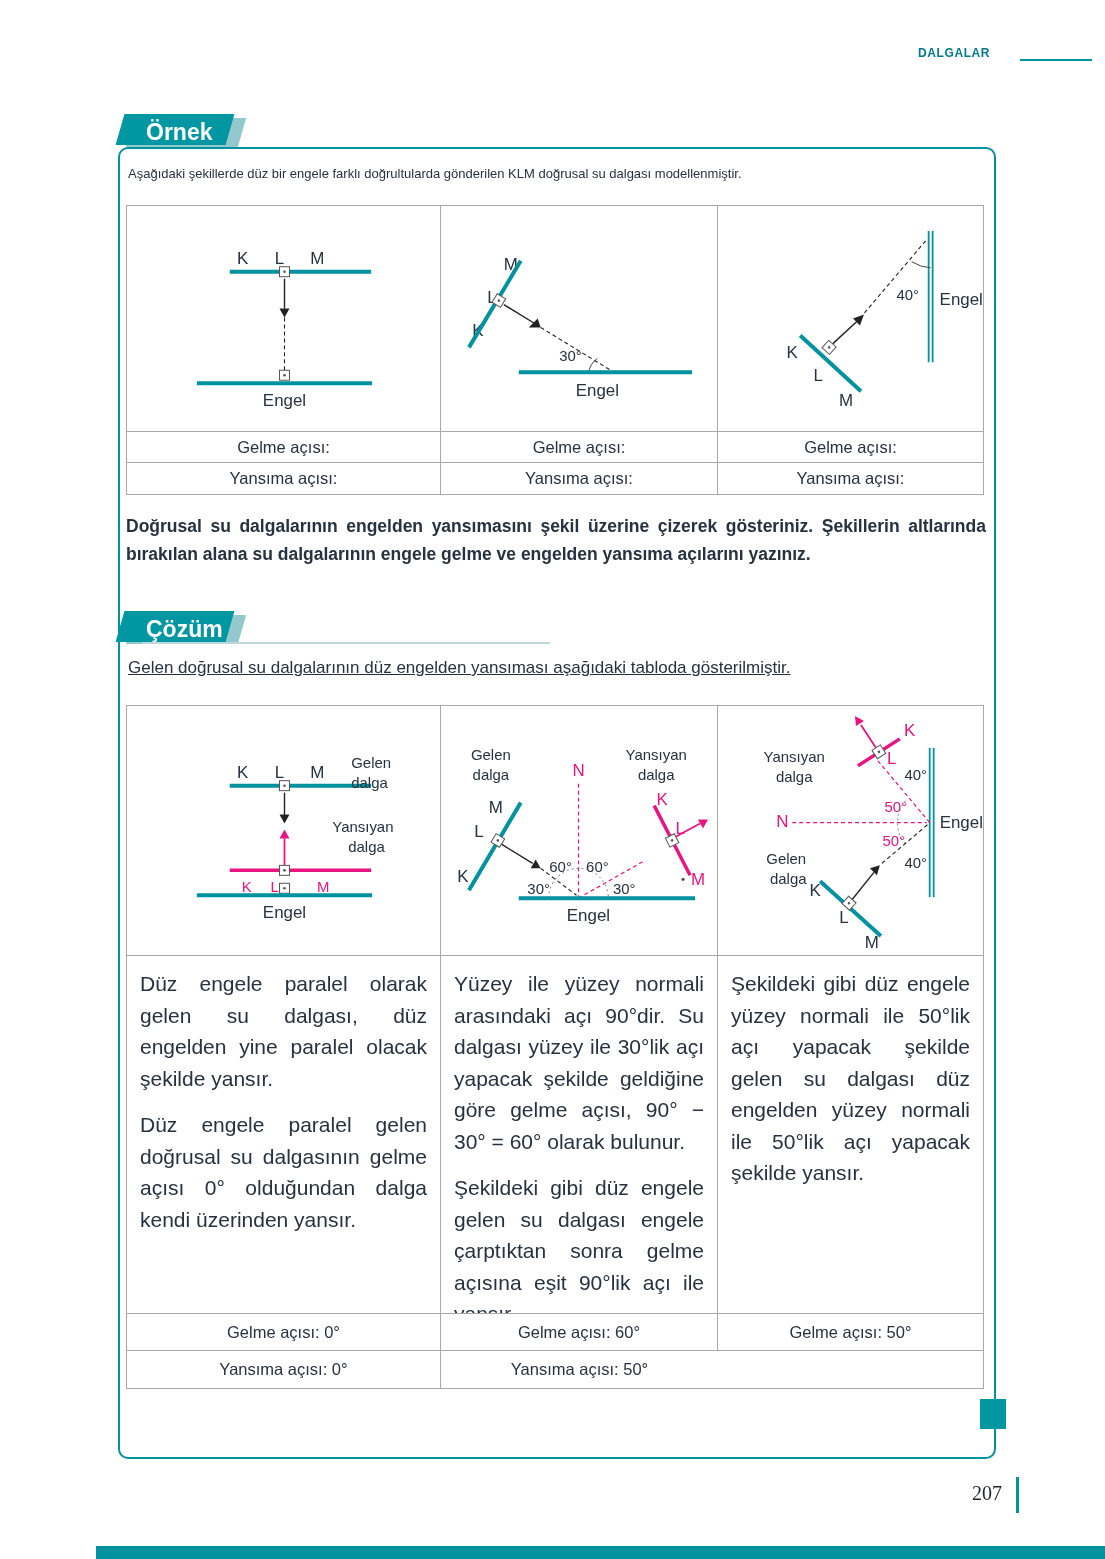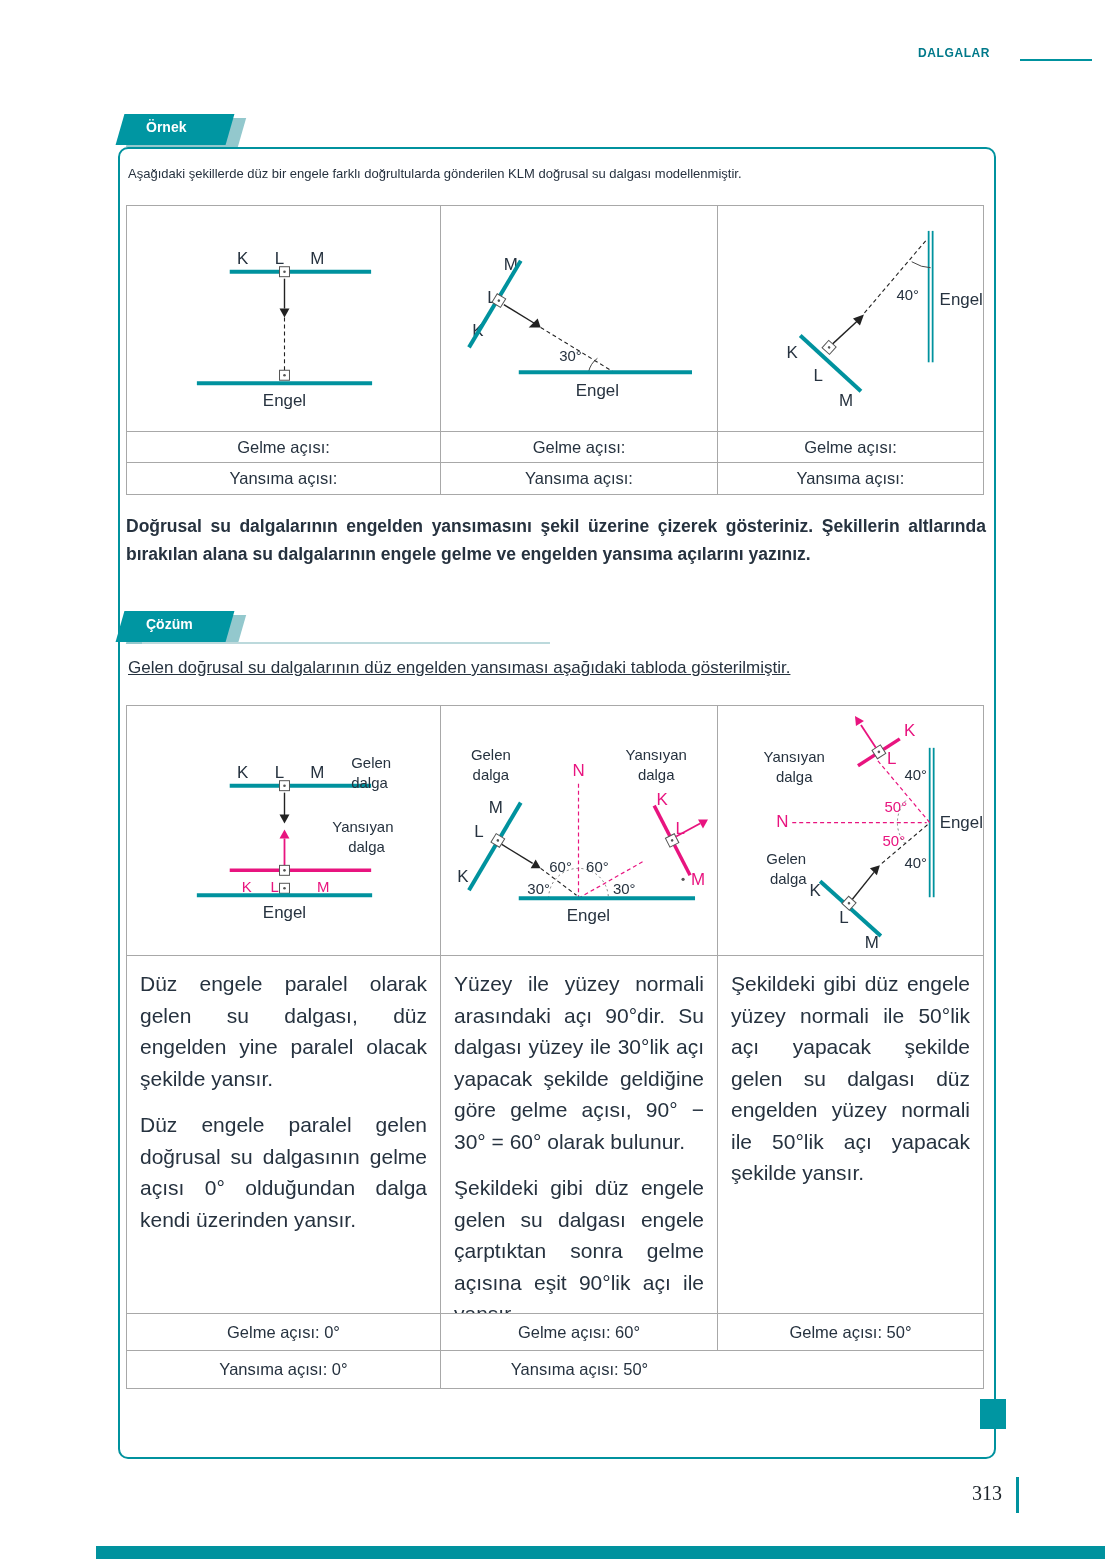--- a/index.html
+++ b/index.html
@@ -8,21 +8,21 @@
   .abs{position:absolute;}
 
   
   .dalgalar{left:918px;top:46px;font-size:12px;letter-spacing:.6px;color:#00798a;font-weight:bold;}
   .header-line{left:1020px;top:59px;width:72px;height:2px;background:#00929e;}
 
   
   .tag{width:118px;height:31px;}
   .tag .bg-back{position:absolute;left:10px;top:4px;width:112px;height:29px;background:#93c8cd;transform:skewX(-16deg);}
   .tag .bg-front{position:absolute;left:0;top:0;width:110px;height:31px;background:#0096a2;transform:skewX(-16deg);}
-  .tag .label{position:absolute;left:26px;top:5px;color:#fff;font-weight:bold;font-size:14px;}
+  .tag .label{position:absolute;left:26px;top:5px;color:#fff;font-weight:bold;font-size:23px;}
   .cozum-line{left:142px;top:642px;width:408px;height:2px;background:#bcd9dc;}
 
   
   .main-box{left:118px;top:147px;width:874px;height:1308px;border:2.5px solid #00929e;border-radius:10px;}
   .notch{left:862px;top:1252px;width:26px;height:30px;background:#0096a2;}
 
   .intro{left:128px;top:166px;width:856px;font-size:13px;}
   .instruction{left:126px;top:512px;width:860px;font-size:17.5px;font-weight:bold;line-height:1.62;text-align:justify;}
   .sol-intro{left:128px;top:658px;width:856px;font-size:17px;}
 
@@ -331,17 +331,17 @@
     </div>
 
     <div class="cell lbl-cell">Gelme açısı: 0°</div>
     <div class="cell lbl-cell">Gelme açısı: 60°</div>
     <div class="cell lbl-cell lastcol">Gelme açısı: 50°</div>
 
     <div class="cell lbl-cell lastrow">Yansıma açısı: 0°</div>
     <div class="cell lbl-cell lastrow lastcol">Yansıma açısı: 50°</div>
   </div>
 
-  <div class="abs pnum">313</div>
+  <div class="abs pnum">207</div>
   <div class="abs pnum-line"></div>
   <div class="abs bottom-bar"></div>
 
 </div>
 
 </body></html>

